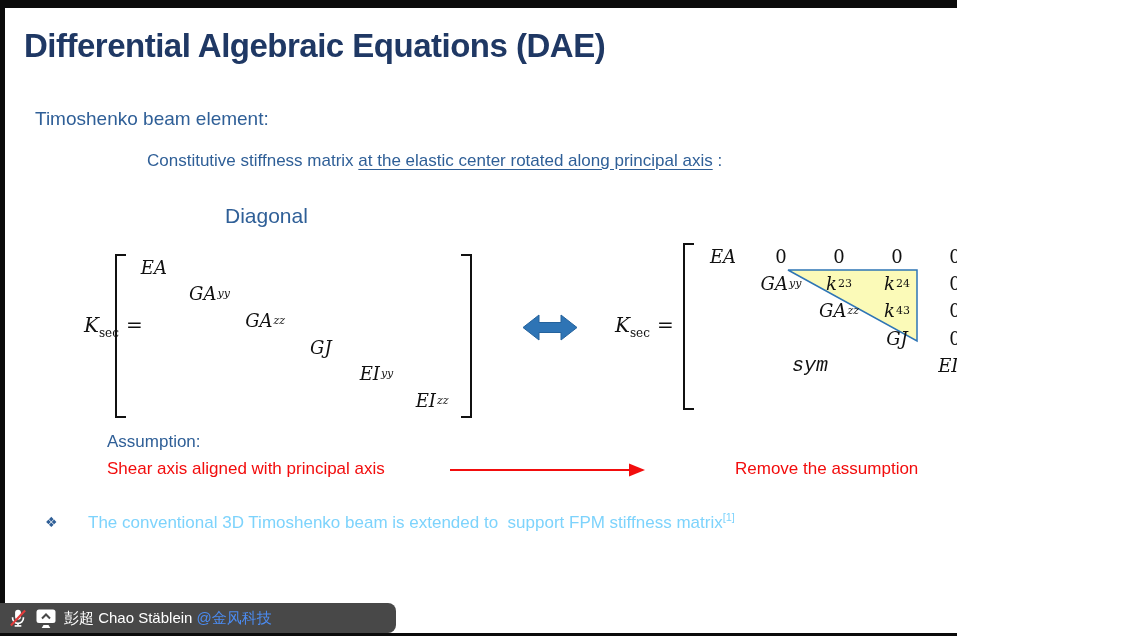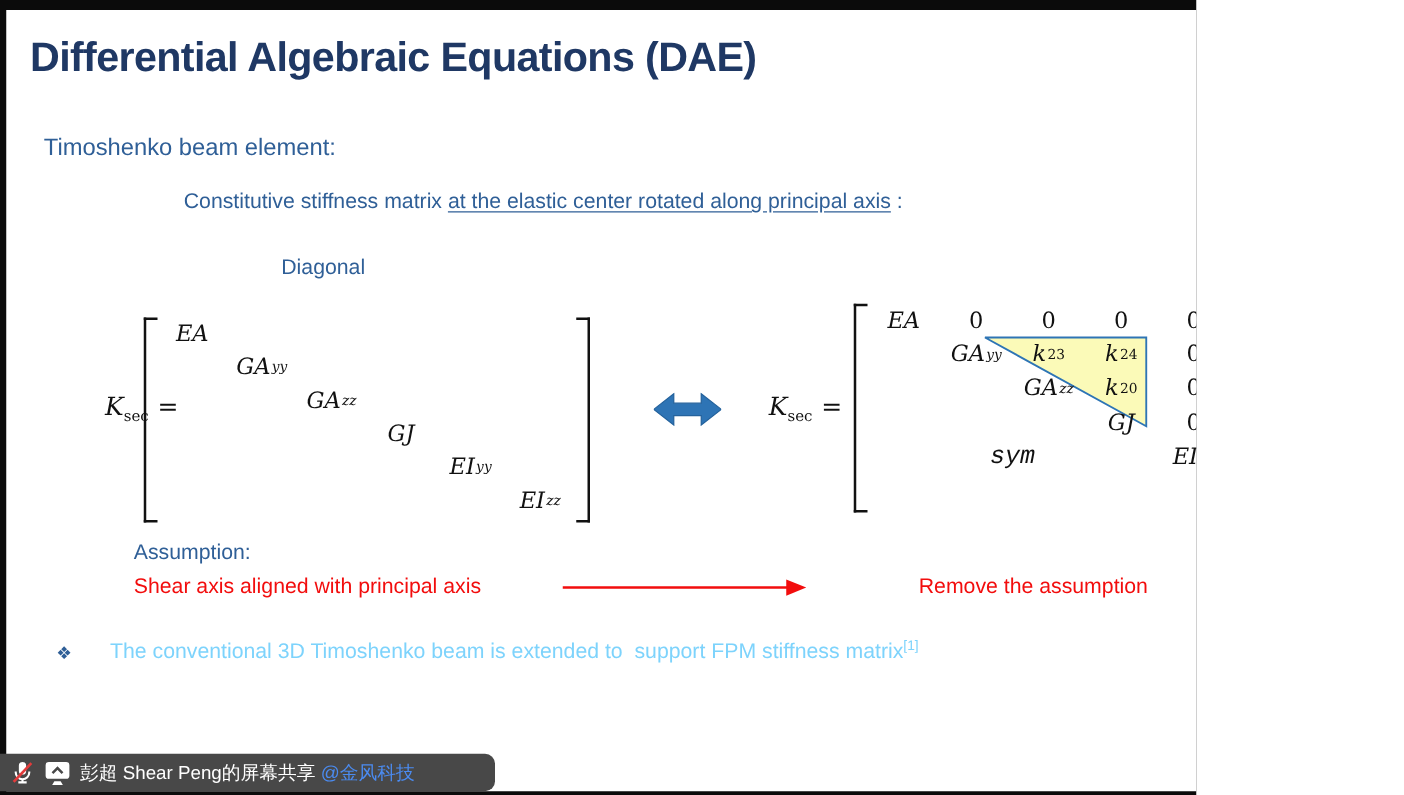--- a/index.html
+++ b/index.html
@@ -6,21 +6,21 @@
   .stage{position:relative;width:957px;height:636px;background:#0b0b0b;overflow:hidden;
          font-family:"Liberation Sans",sans-serif;}
   .slide{position:absolute;left:5px;top:8px;width:1116px;height:625px;background:#ffffff;}
   .abs{position:absolute;}
 
   .title{left:24px;top:27px;font-size:33px;font-weight:600;color:#1f3864;letter-spacing:-0.5px;}
   .h-blue{color:#2f5f97;}
   .sub-head{left:35px;top:108px;font-size:19px;}
   .constitutive{left:147px;top:151px;font-size:17px;}
   .constitutive .ul{text-decoration:underline;text-underline-offset:3px;}
-  .diag-head{left:225px;top:204px;font-size:17px;}
+  .diag-head{left:225px;top:204px;font-size:21px;}
   .fpm-head{left:706px;top:203px;font-size:17px;}
 
   .klabel{font-family:"DejaVu Serif",serif;font-size:20px;color:#111;}
   .kb{font-style:italic;}
   .ksub{font-size:12px;font-style:normal;}
   .keq{margin-left:7px;font-style:normal;}
   .kl-left{left:84px;top:313px;}
   .kl-right{left:615px;top:313px;}
 
   .bracket{position:absolute;width:9px;}
@@ -146,21 +146,21 @@
       </span>
       <span class="mcell" style="grid-area: 2 / 6;">
         <span class="mb up">0</span>
       </span>
       <span class="mcell" style="grid-area: 3 / 3;">
         <span class="mb">GA</span>
         <sub class="ms">zz</sub>
       </span>
       <span class="mcell" style="grid-area: 3 / 4;">
         <span class="mb">k</span>
-        <sub class="ms num">20</sub>
+        <sub class="ms num">43</sub>
       </span>
       <span class="mcell" style="grid-area: 3 / 5;">
         <span class="mb up">0</span>
       </span>
       <span class="mcell" style="grid-area: 3 / 6;">
         <span class="mb up">0</span>
       </span>
       <span class="mcell" style="grid-area: 4 / 4;">
         <span class="mb">GJ</span>
       </span>
@@ -208,15 +208,15 @@
         <line x1="3.5" y1="21" x2="20.5" y2="3" stroke="#e23b3b" stroke-width="2.6"></line>
       </svg>
     </span>
     <span class="bar-icon">
       <svg width="22" height="21" viewBox="0 0 22 21">
         <rect x="1.5" y="1.5" width="19" height="13.5" rx="2.5" fill="#ffffff"></rect>
         <path d="M7,10.5 L11,6.5 L15,10.5" fill="none" stroke="#484848" stroke-width="2"></path>
         <path d="M8.5,17 h5 l1.8,3 h-8.6 z" fill="#ffffff"></path>
       </svg>
     </span>
-    <span class="share-text"><span>彭超 Shear Peng的屏幕共享 </span><span class="mention">@金风科技</span></span>
+    <span class="share-text"><span>彭超 Chao Stäblein </span><span class="mention">@金风科技</span></span>
   </div>
 </div>
 
 </body></html>

